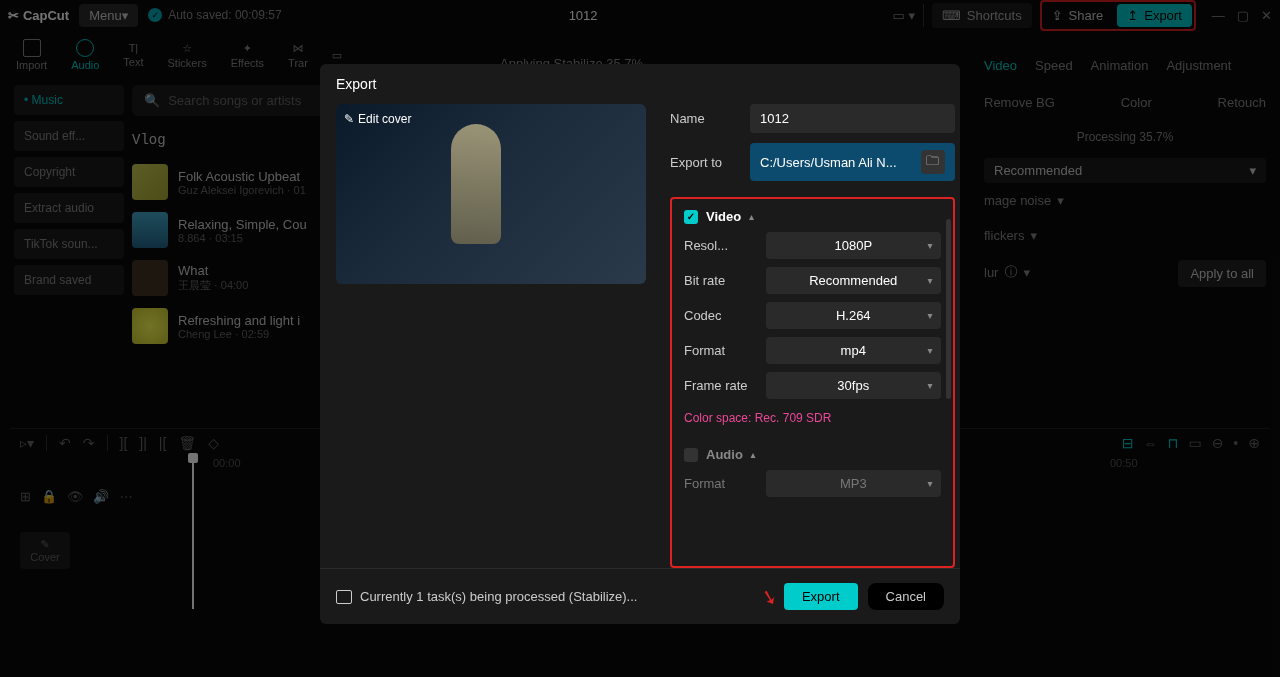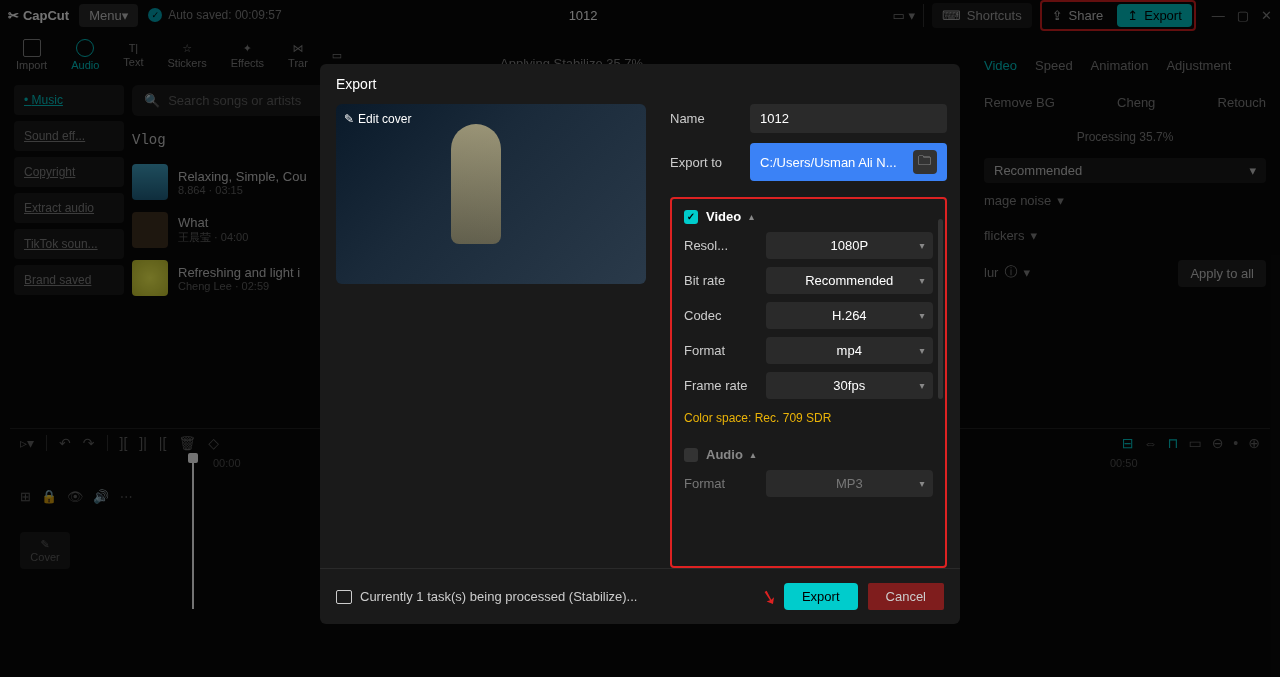--- a/index.html
+++ b/index.html
@@ -21,21 +21,21 @@
 
 .toolbar { height: 50px; display: flex; align-items: center; padding: 0 8px; gap: 8px; }
 .tool { display: flex; flex-direction: column; align-items: center; gap: 2px; font-size: 11px; color: #888; padding: 0 8px; }
 .tool.active { color: #0cc; }
 .tool-icon { width: 18px; height: 18px; border: 1.5px solid currentColor; border-radius: 2px; }
 .tool-icon.circle { border-radius: 50%; }
 
 .stage-info { position: absolute; top: 56px; left: 500px; color: #888; font-size: 13px; }
 
 .sidebar { position: absolute; left: 14px; top: 85px; width: 110px; }
-.sidebar-item { padding: 8px 10px; background: #1c1c1c; border-radius: 4px; margin-bottom: 6px; color: #888; font-size: 12px; white-space: nowrap; overflow: hidden; text-overflow: ellipsis; text-decoration: underline; }
+.sidebar-item { padding: 8px 10px; background: #1c1c1c; border-radius: 4px; margin-bottom: 6px; color: #888; font-size: 12px; white-space: nowrap; overflow: hidden; text-overflow: ellipsis; }
 .sidebar-item.active { color: #0cc; }
 .sidebar-item.active::before { content: "• "; }
 
 .content-panel { position: absolute; left: 132px; top: 85px; width: 350px; }
 .search-bar { background: #1c1c1c; padding: 8px 12px; border-radius: 6px; color: #666; display: flex; align-items: center; gap: 8px; }
 .vlog-label { margin: 16px 0 10px; color: #ccc; font-size: 14px; font-family: Liberation Mono, monospace; }
 .song-row { display: flex; align-items: center; gap: 10px; padding: 6px 0; }
 .song-thumb { width: 36px; height: 36px; background: #333; border-radius: 4px; flex-shrink: 0; }
 .thumb-yellow { background: linear-gradient(135deg, #cc5, #aa3); }
 .thumb-blue { background: linear-gradient(180deg, #4ac, #268); }
@@ -75,44 +75,44 @@
 .dialog-header { padding: 12px 16px; color: #fff; font-size: 14px; }
 .dialog-body { flex: 1; display: flex; padding: 0 16px; gap: 24px; overflow: hidden; }
 .dialog-left { width: 310px; }
 .cover-preview { width: 310px; height: 180px; background: linear-gradient(135deg, #0a1a2a 0%, #1a2a3a 40%, #2a3a4a 100%); border-radius: 6px; position: relative; overflow: hidden; }
 .cover-preview::after { content: ""; position: absolute; left: 115px; top: 20px; width: 50px; height: 120px; background: linear-gradient(180deg, rgba(240,220,160,0.6), rgba(200,170,100,0.4)); border-radius: 25px 25px 8px 8px; }
 .edit-cover-btn { position: absolute; top: 8px; left: 8px; color: #fff; font-size: 12px; display: flex; align-items: center; gap: 4px; z-index: 2; }
 .dialog-right { flex: 1; display: flex; flex-direction: column; gap: 10px; }
 .form-row { display: flex; align-items: center; gap: 10px; }
 .form-label { width: 70px; color: #ccc; font-size: 13px; }
 .form-input { flex: 1; background: #2a2a2a; padding: 7px 10px; border-radius: 4px; color: #fff; }
-.form-path { flex: 1; background: #3b82f6; padding: 7px 10px; border-radius: 4px; color: #fff; display: flex; align-items: center; justify-content: flex-end; gap: 16px; white-space: nowrap; overflow: hidden; }
+.form-path { flex: 1; background: #0c4a6e; padding: 7px 10px; border-radius: 4px; color: #fff; display: flex; align-items: center; justify-content: flex-end; gap: 24px; white-space: nowrap; overflow: hidden; }
 .folder-icon { width: 24px; height: 24px; background: #333; border-radius: 4px; display: inline-flex; align-items: center; justify-content: center; color: #ccc; flex-shrink: 0; }
 
 .settings-box { border: 2px solid #d22; border-radius: 4px; padding: 10px 12px 4px; margin-top: 6px; flex: 1; overflow: hidden; position: relative; }
 .settings-section { display: flex; align-items: center; gap: 8px; color: #fff; font-weight: 600; margin-bottom: 8px; }
 .chk { width: 14px; height: 14px; background: #0cc; border-radius: 3px; display: inline-flex; align-items: center; justify-content: center; color: #000; font-size: 10px; font-weight: bold; }
 .chk.off { background: #333; }
 .caret-up { font-size: 9px; color: #888; }
 .setting-row { display: flex; align-items: center; gap: 10px; margin-bottom: 8px; }
 .setting-label { width: 72px; color: #ccc; font-size: 13px; white-space: nowrap; overflow: hidden; text-overflow: ellipsis; }
 .setting-select { flex: 1; background: #2a2a2a; padding: 6px 10px; border-radius: 4px; color: #fff; display: flex; justify-content: center; align-items: center; position: relative; font-weight: 500; }
 .setting-select.dimmed { color: #777; }
 .setting-select .chev { position: absolute; right: 8px; color: #888; font-size: 10px; }
-.colorspace { color: #eab308; font-size: 12px; padding: 4px 0 10px; }
+.colorspace { color: #ec4899; font-size: 12px; padding: 4px 0 10px; }
 .audio-section { margin-top: 12px; }
 .scroll-thumb { position: absolute; right: 2px; top: 20px; width: 5px; height: 180px; background: #333; border-radius: 3px; }
 
 .dialog-footer { padding: 14px 16px; display: flex; align-items: center; gap: 10px; border-top: 1px solid #2a2a2a; }
 .df-left { display: flex; align-items: center; gap: 8px; color: #ccc; font-size: 13px; }
 .film-icon { width: 16px; height: 14px; border: 1px solid #ccc; border-radius: 2px; }
 .df-right { margin-left: auto; display: flex; gap: 10px; align-items: center; }
 .arrow-red { color: #d22; font-size: 20px; margin-right: -4px; transform: rotate(15deg); }
 .btn-export { background: #0cc; color: #000; padding: 6px 18px; border-radius: 4px; font-weight: 500; }
-.btn-cancel { background: #7f1d1d; color: #ccc; padding: 6px 18px; border-radius: 2px; }
+.btn-cancel { background: #000000; color: #ccc; padding: 6px 18px; border-radius: 8px; }
 </style>
 </head>
 <body>
 
 <div class="topbar">
   <div class="logo">
     <span>✂</span>
     <span>CapCut</span>
   </div>
   <div class="menu-btn">
@@ -189,20 +189,27 @@
   <div class="sidebar-item">Brand saved</div>
 </div>
 
 <div class="content-panel">
   <div class="search-bar">
     <span>🔍</span>
     <span>Search songs or artists</span>
   </div>
   <div class="vlog-label">Vlog</div>
   <div class="song-row">
+    <div class="song-thumb thumb-yellow"></div>
+    <div class="song-info">
+        <div class="title">Folk Acoustic Upbeat</div>
+        <div class="sub">Guz Aleksei Igorevich · 01</div>
+      </div>
+  </div>
+  <div class="song-row">
     <div class="song-thumb thumb-blue"></div>
     <div class="song-info">
         <div class="title">Relaxing, Simple, Cou</div>
         <div class="sub">8.864 · 03:15</div>
       </div>
   </div>
   <div class="song-row">
     <div class="song-thumb thumb-face"></div>
     <div class="song-info">
         <div class="title">What</div>
@@ -220,21 +227,21 @@
 
 <div class="right-panel">
   <div class="rp-tabs">
     <span class="rp-tab active">Video</span>
     <span class="rp-tab">Speed</span>
     <span class="rp-tab">Animation</span>
     <span class="rp-tab">Adjustment</span>
   </div>
   <div class="rp-row">
     <span>Remove BG</span>
-    <span>Cheng</span>
+    <span>Color</span>
     <span>Retouch</span>
   </div>
   <div class="rp-processing">Processing 35.7%</div>
   <div class="rp-select">
     <span>Recommended</span>
     <span>▾</span>
   </div>
   <div class="rp-section">
       <span>mage noise</span> 
       <span>▾</span>

